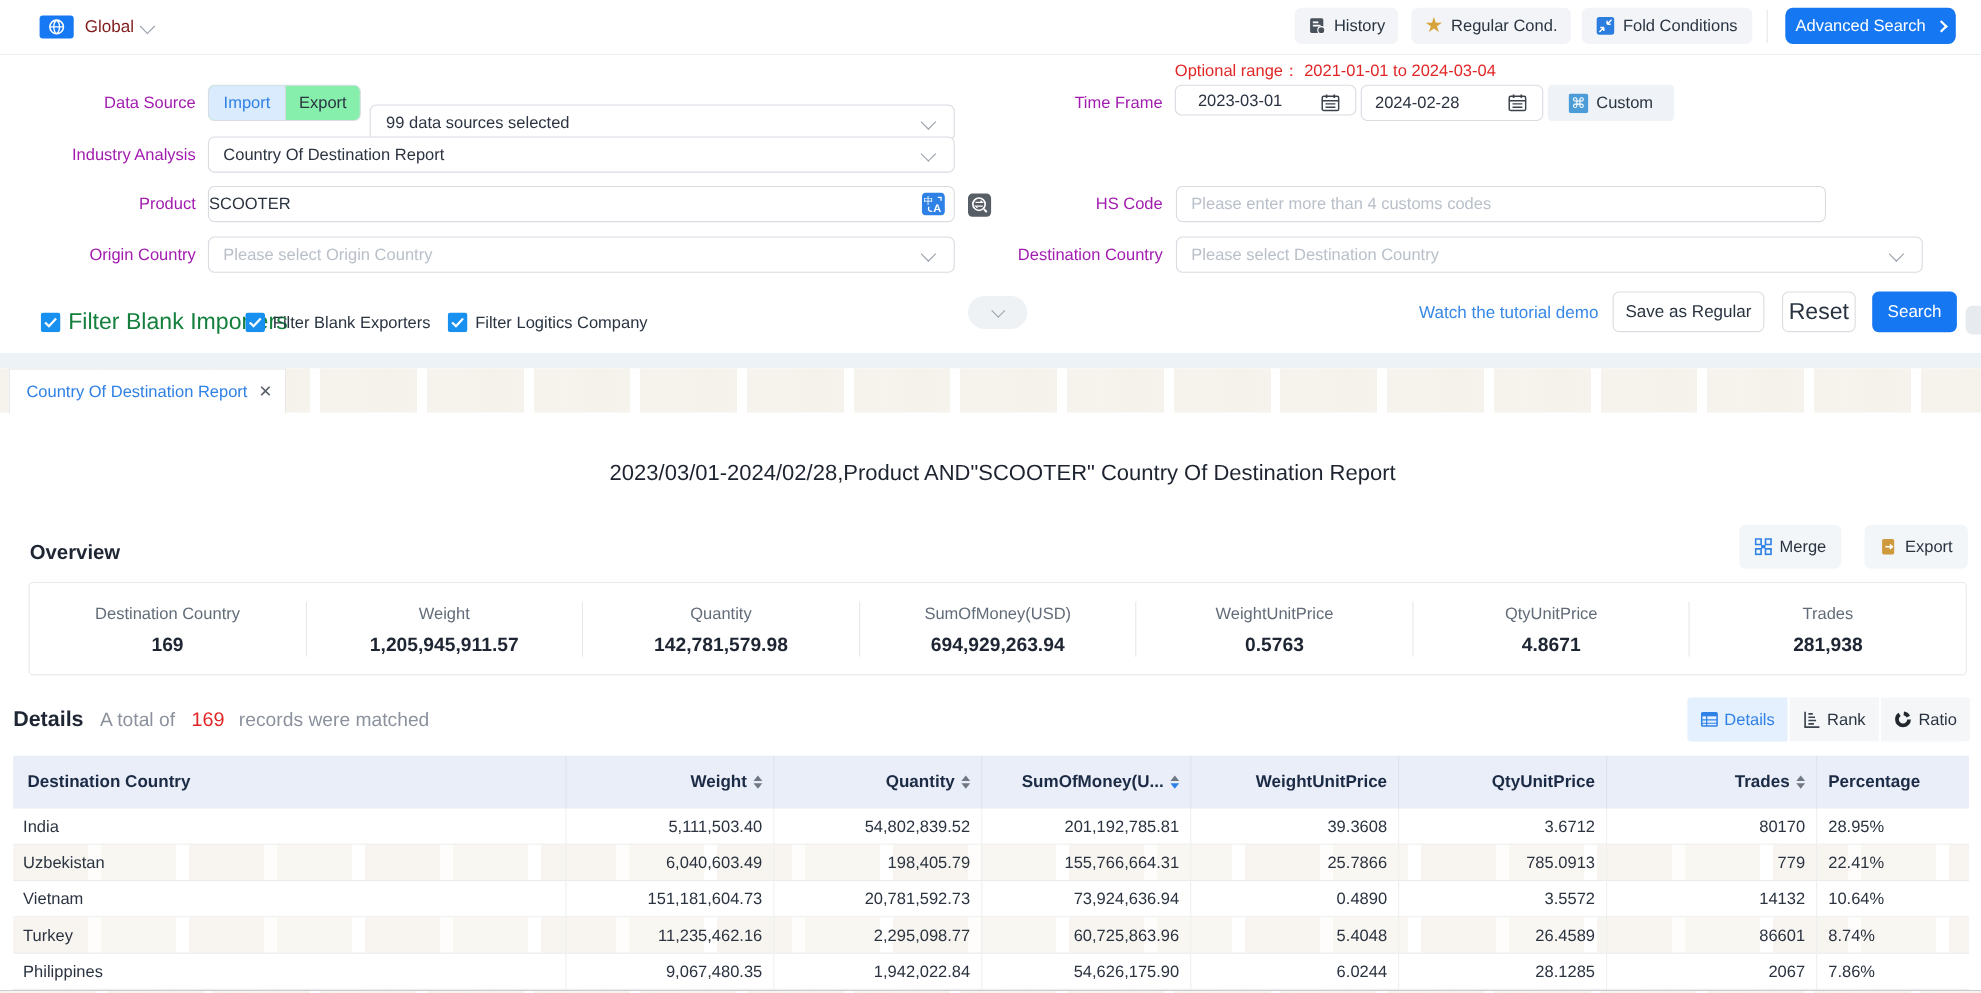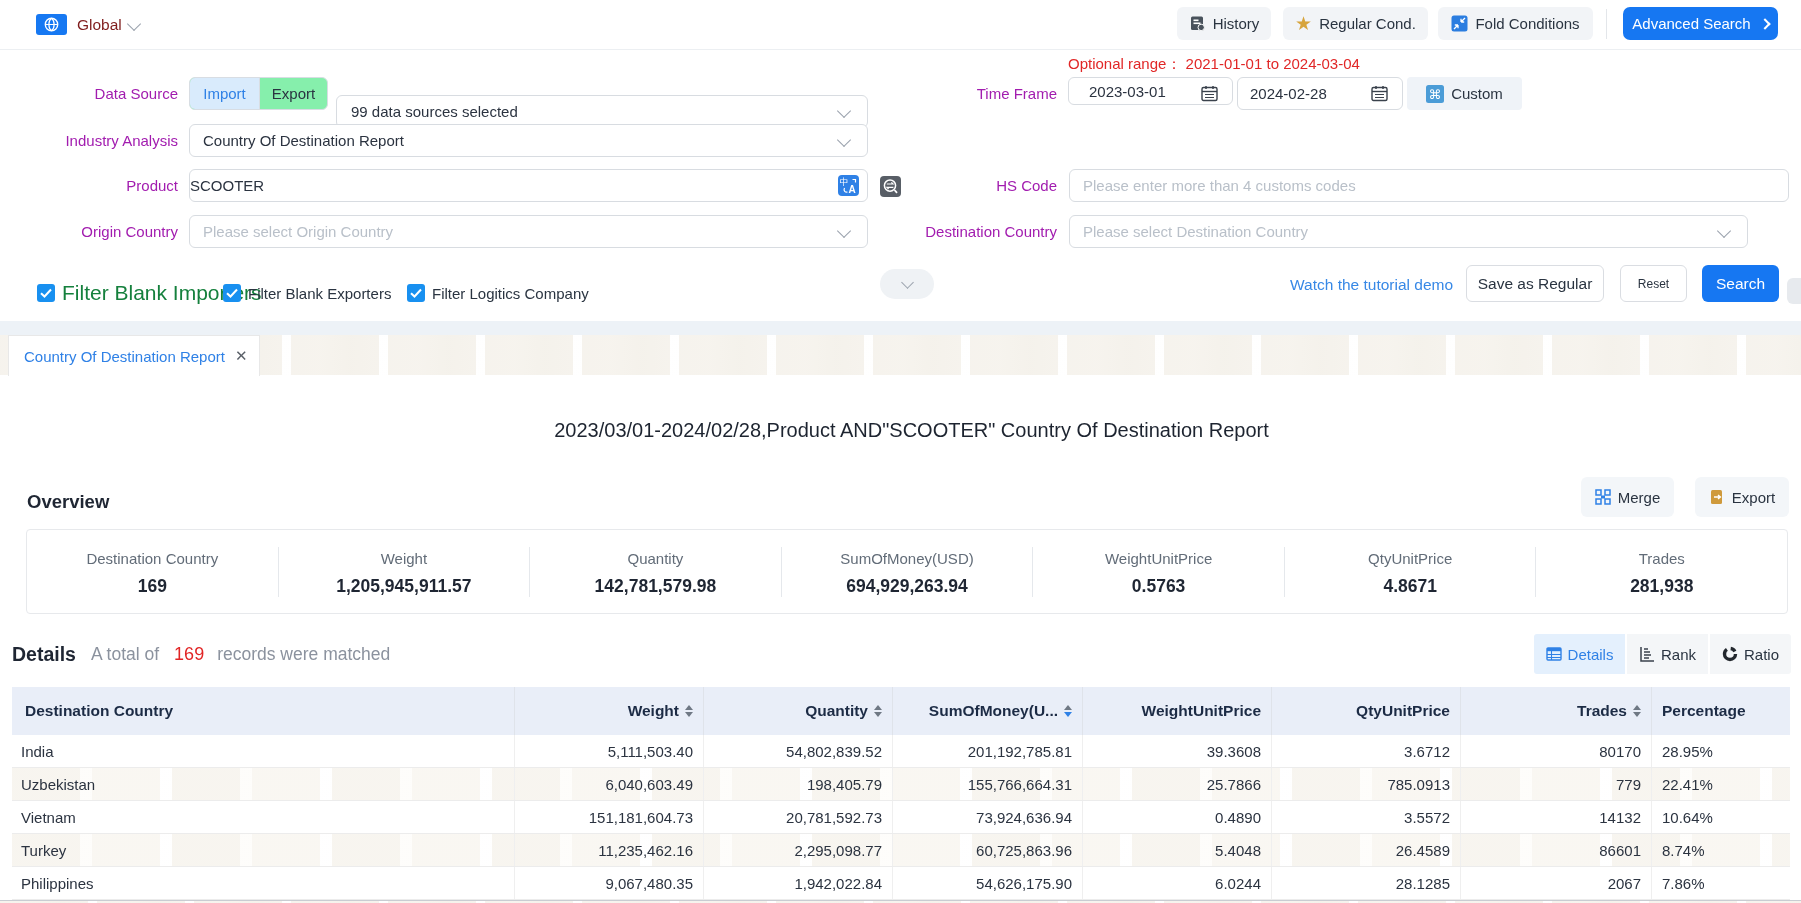--- a/index.html
+++ b/index.html
@@ -115,21 +115,21 @@
   </svg>
 </div>
 <div class="abs" style="left:880px;top:176px;width:21px;height:21px;background:#585e66;border-radius:4px;">
   <svg width="21" height="21" viewBox="0 0 21 21">
     <circle cx="10" cy="9.6" r="5.6" fill="none" stroke="#fff" stroke-width="1.5"></circle>
     <path d="M14.5 14 L17 16.8" stroke="#fff" stroke-width="1.8"></path>
     <path d="M6.8 8 H13 l-1.6-1.6 M13.4 11.4 H7 l1.6 1.6" fill="none" stroke="#fff" stroke-width="1.2"></path>
   </svg>
 </div>
 <div class="lbl" style="left:879px;top:169px;width:178px;">HS Code</div>
-<div class="inp" style="left:1069px;top:169px;width:720px;height:33px;padding-left:13px;">
+<div class="inp" style="left:1069px;top:169px;width:591px;height:33px;padding-left:13px;">
     <span class="ph">Please enter more than 4 customs codes</span>
   </div>
 
 <div class="lbl" style="left:0;top:215px;width:178px;">Origin Country</div>
 <div class="inp" style="left:189px;top:215px;width:679px;height:33px;padding-left:13px;">
     <span class="ph">Please select Origin Country</span>
     <span class="chev" style="position:absolute;right:18px;top:10px;"></span>
   </div>
 <div class="lbl" style="left:879px;top:215px;width:178px;">Destination Country</div>
 <div class="inp" style="left:1069px;top:215px;width:679px;height:33px;padding-left:13px;">
@@ -158,21 +158,21 @@
     </svg>
   <span style="margin-left:7px;">Filter Logitics Company</span>
 </div>
 
 <div class="abs flex" style="left:880px;top:269px;width:54px;height:30px;background:#eff2f5;border-radius:15px;justify-content:center;">
     <span class="chev" style="width:9px;height:9px;margin-top:-4px;"></span>
   </div>
 
 <div class="abs" style="left:1290px;top:276px;font-size:15.5px;color:#3788e6;">Watch the tutorial demo</div>
 <div class="abs flex" style="left:1466px;top:265px;width:138px;height:37px;border:1px solid #dadde2;border-radius:6px;background:#fff;justify-content:center;font-size:15.5px;color:#2a3441;">Save as Regular</div>
-<div class="abs flex" style="left:1620px;top:265px;width:67px;height:37px;border:1px solid #dadde2;border-radius:6px;background:#fff;justify-content:center;font-size:12px;color:#2a3441;">Reset</div>
+<div class="abs flex" style="left:1620px;top:265px;width:67px;height:37px;border:1px solid #dadde2;border-radius:6px;background:#fff;justify-content:center;font-size:21px;color:#2a3441;">Reset</div>
 <div class="abs flex" style="left:1702px;top:265px;width:77px;height:37px;background:#1677f2;border-radius:6px;justify-content:center;font-size:15.5px;color:#fff;">Search</div>
 <div class="abs" style="left:1787px;top:278px;width:14px;height:26px;background:#e7eaee;border-radius:6px 0 0 6px;"></div>
 
 <div class="abs" style="left:0;top:321px;width:1801px;height:14px;background:#edf2f7;"></div>
 <div class="abs wm" style="left:0;top:335px;width:1801px;height:40px;"></div>
 <div class="abs" style="left:8px;top:335px;width:252px;height:41px;background:#fff;border:1px solid #e8e8e8;border-bottom:none;display:flex;align-items:center;">
   <span style="margin-left:15px;font-size:15px;color:#2f81e6;">Country Of Destination Report</span>
   <span style="margin-left:10px;color:#5a6068;font-size:15px;">✕</span>
 </div>
 

